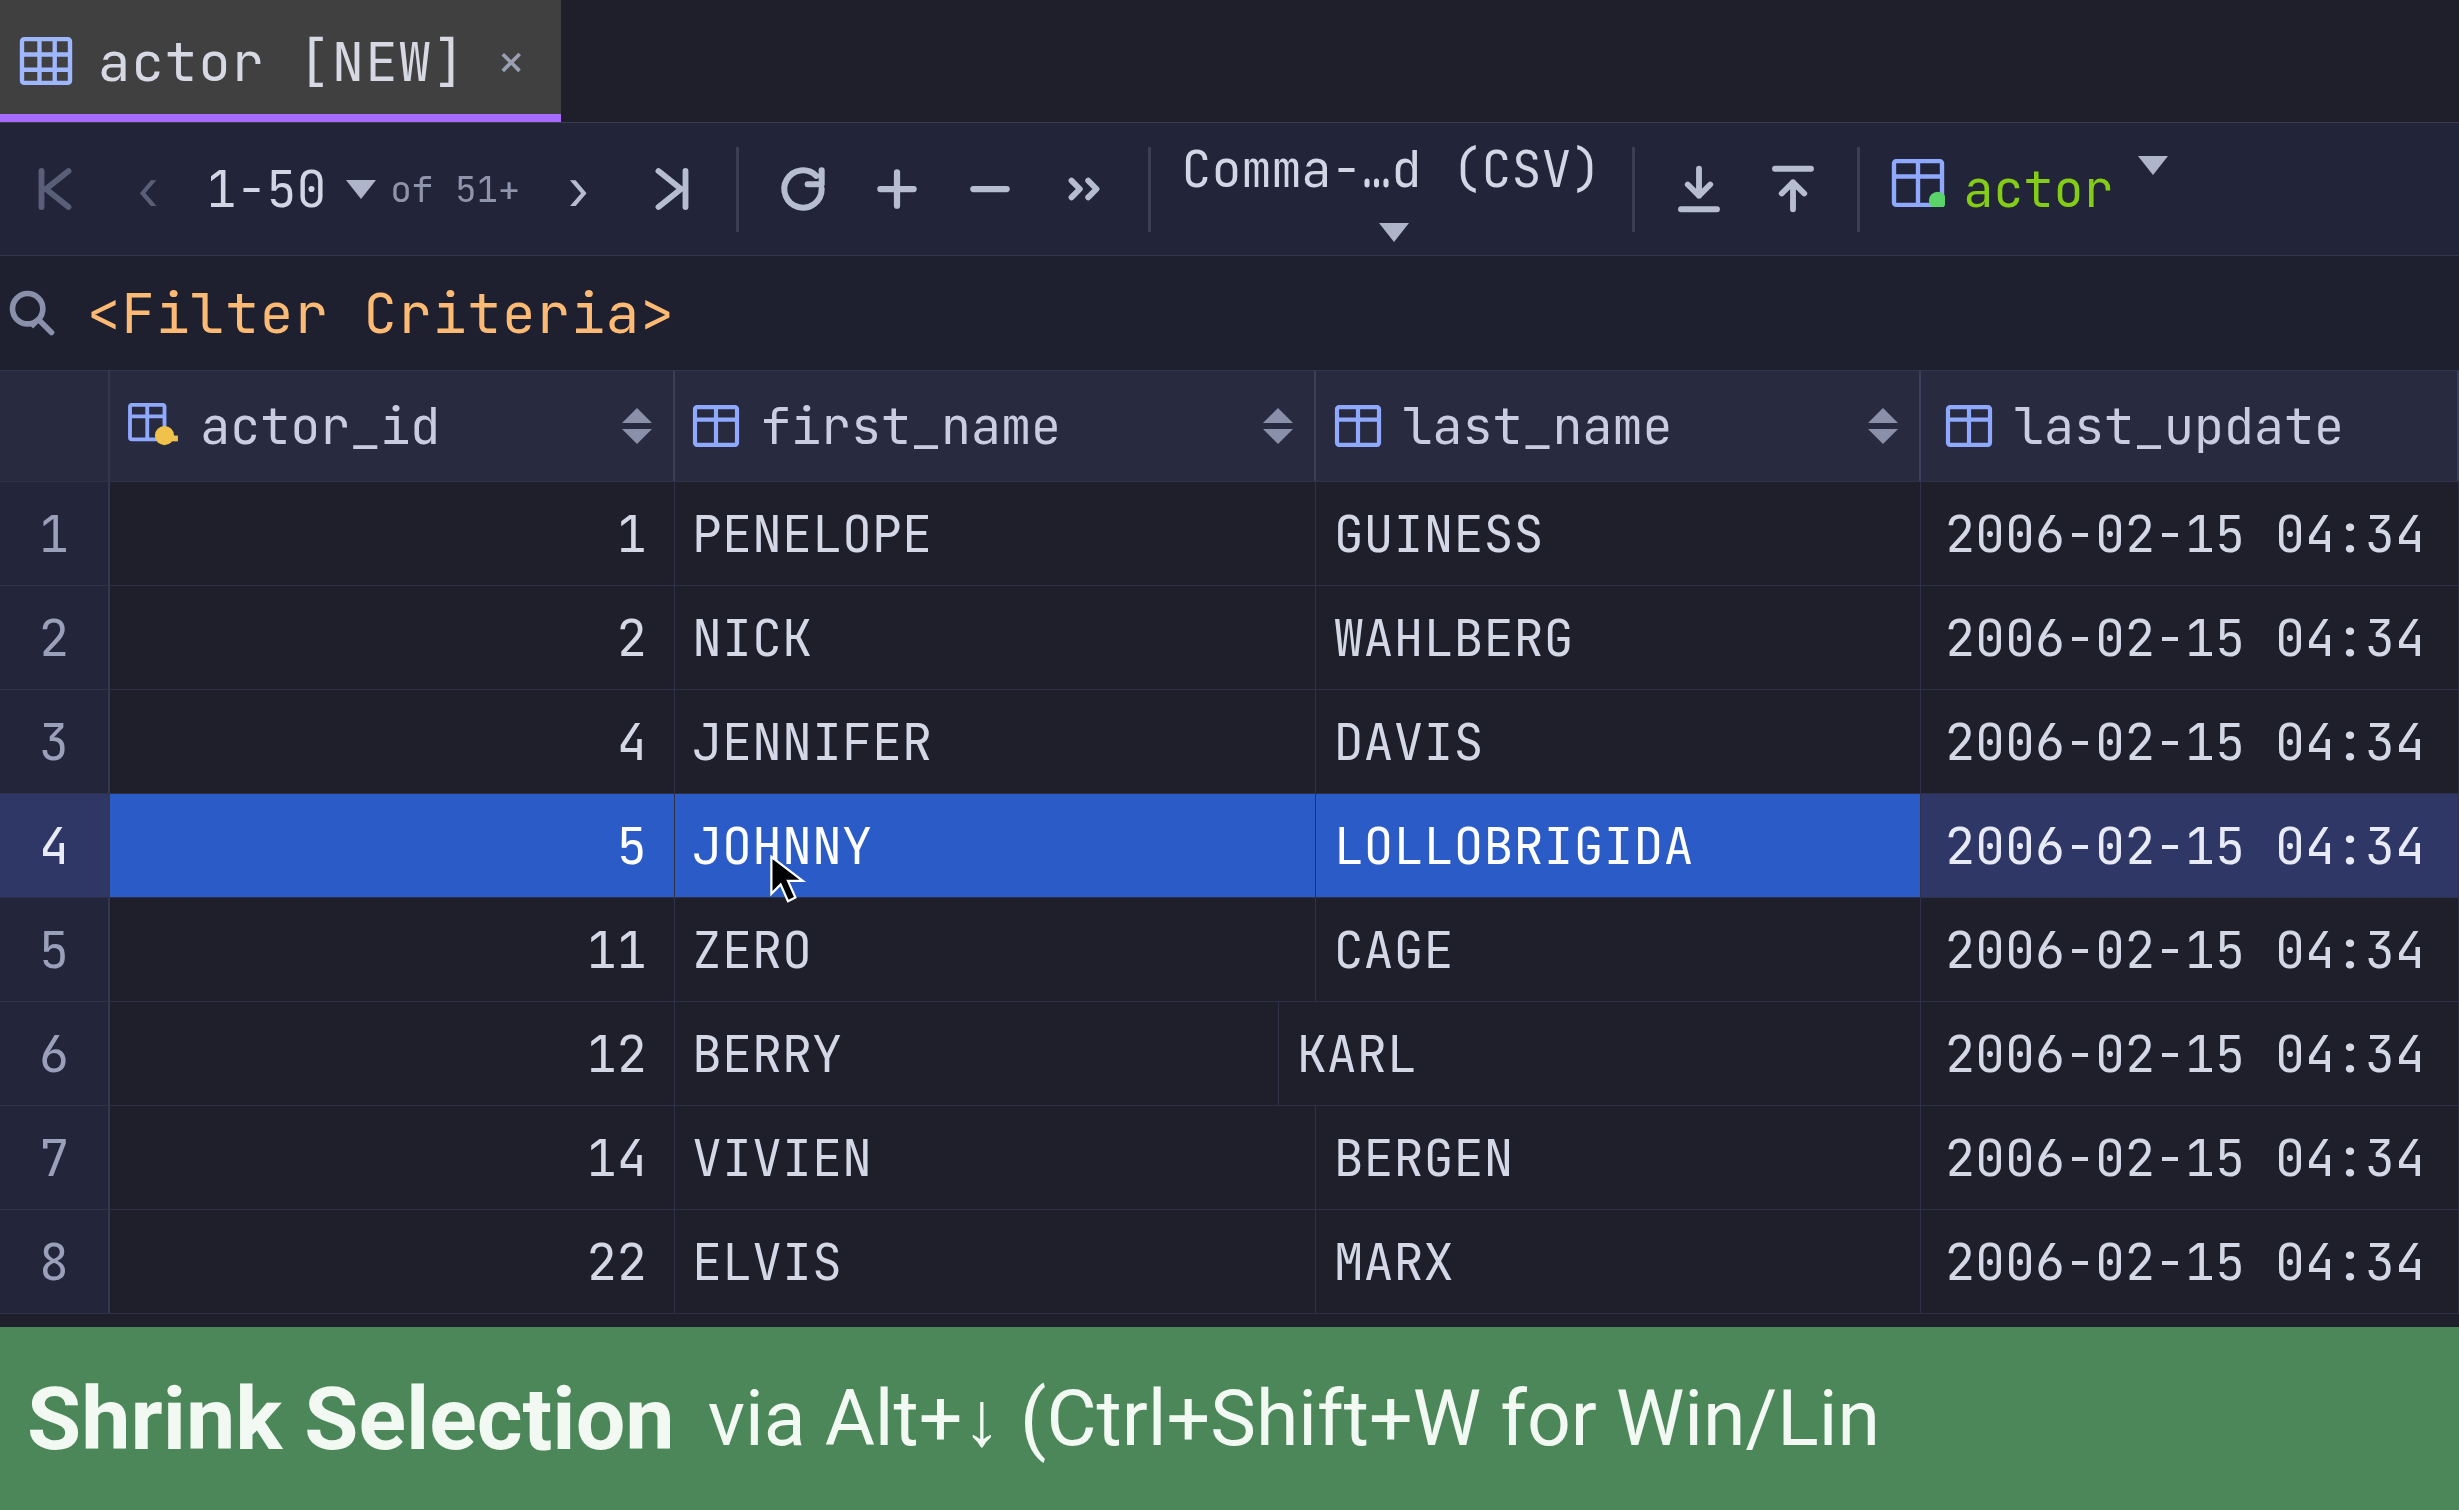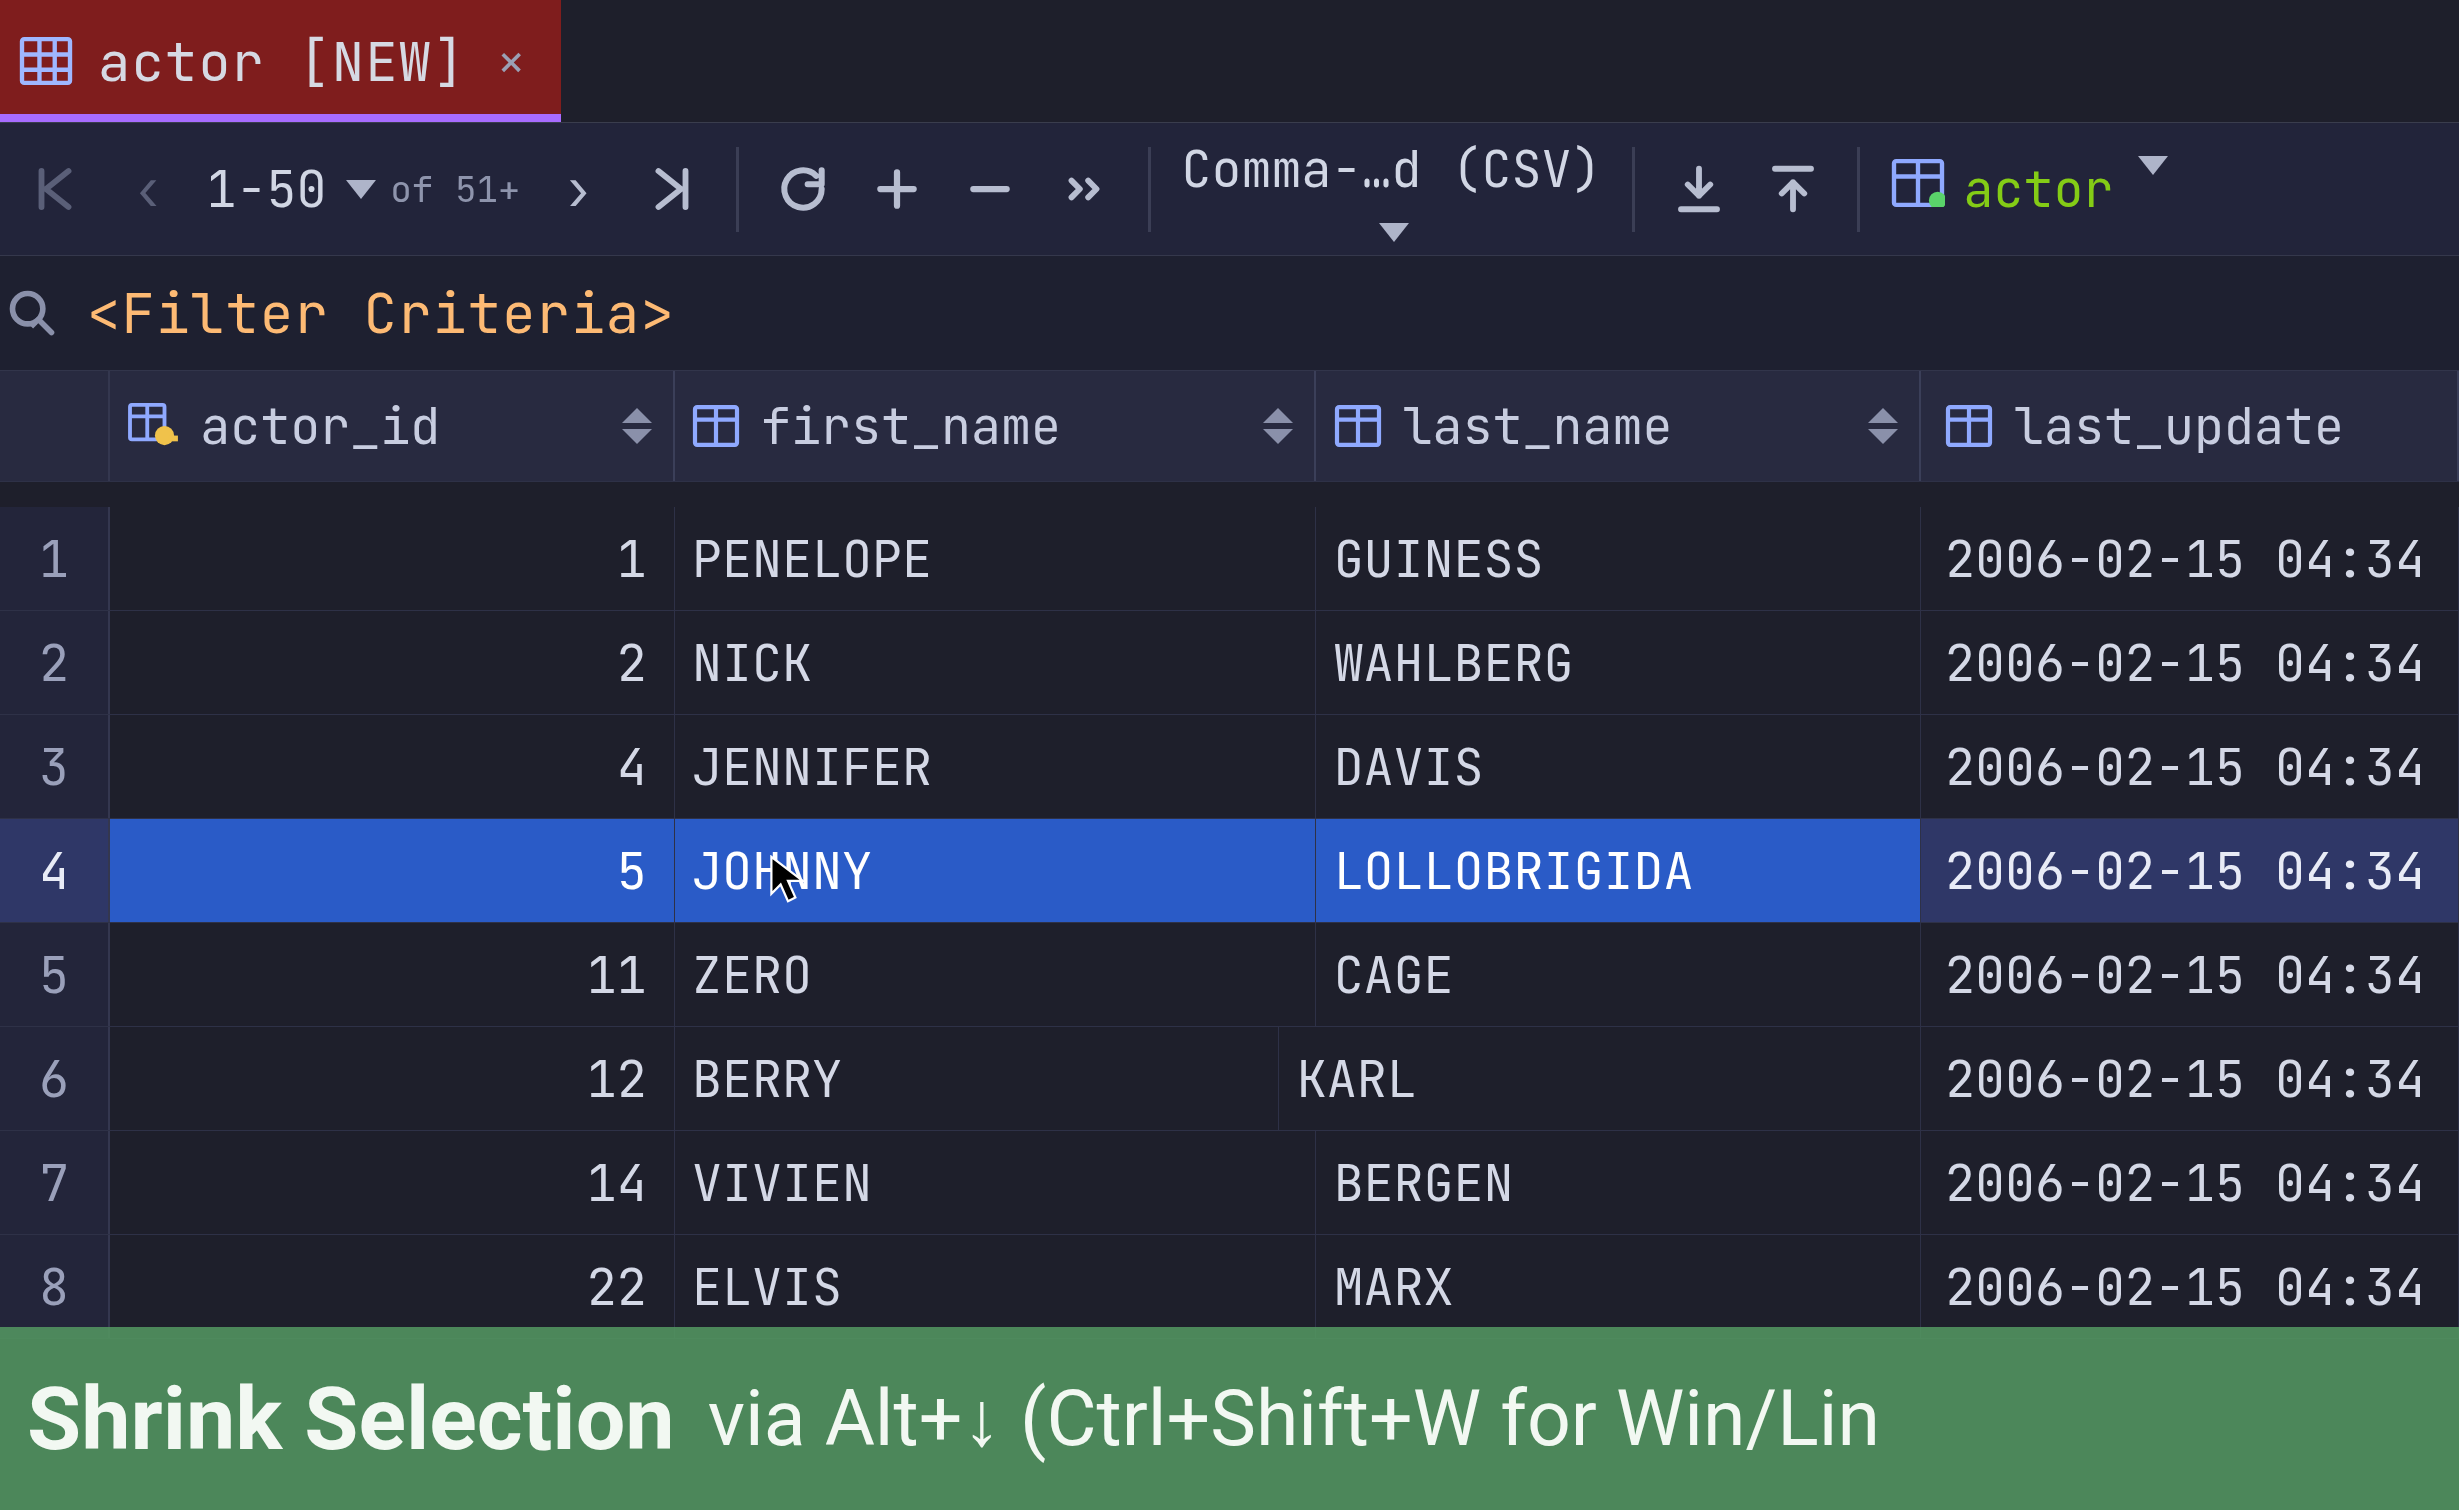--- a/index.html
+++ b/index.html
@@ -19,21 +19,21 @@
     display: flex;
     align-items: stretch;
     background: #1e1f2b;
     border-bottom: 1.9px solid #3a3d4d;
   }
   .tab {
     display: flex;
     align-items: center;
     gap: 25px;
     padding: 0 29px 0 19px;
-    background: #7f1d1d;
+    background: #404040;
     position: relative;
     cursor: pointer;
   }
   .tab::after {
     content: "";
     position: absolute;
     left: 0; right: 0; bottom: 0;
     height: 7.7px;
     background: #a76cff;
   }
@@ -106,21 +106,20 @@
   .filter-placeholder{
     font-size: 56px;
     color:#fdba74;
     letter-spacing:1px;
   }
 
   
   .table {
     display:flex;
     flex-direction:column;
-    gap:25px;
   }
   .row {
     display:flex;
     align-items:stretch;
     height:104px;
     border-bottom:1.9px solid #2e3147;
     font-size:50px;
   }
   .row.header {
     height: 111px;

